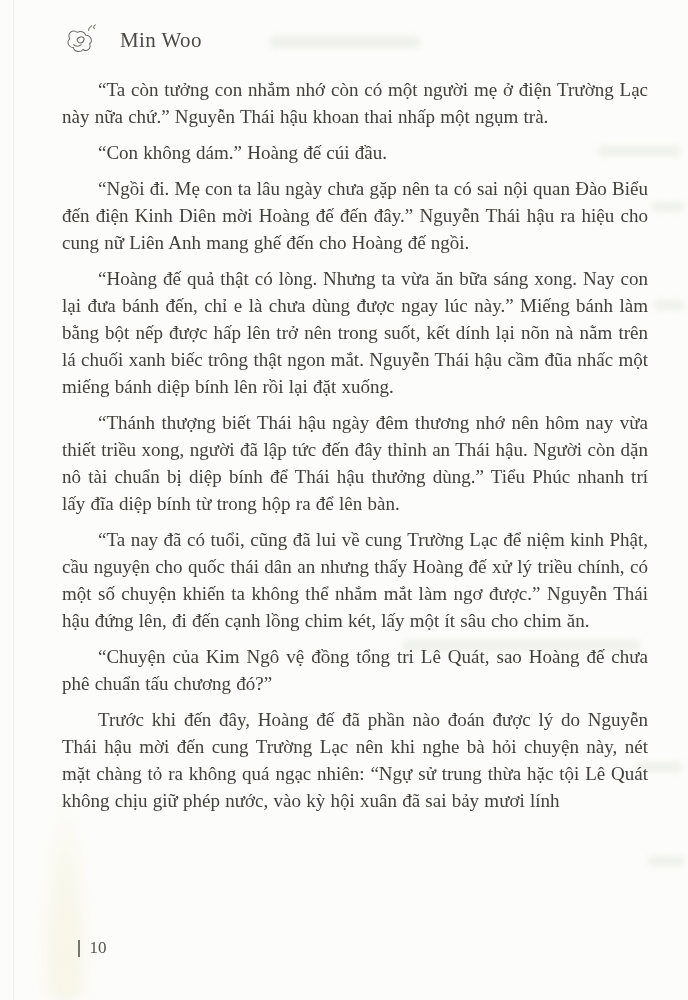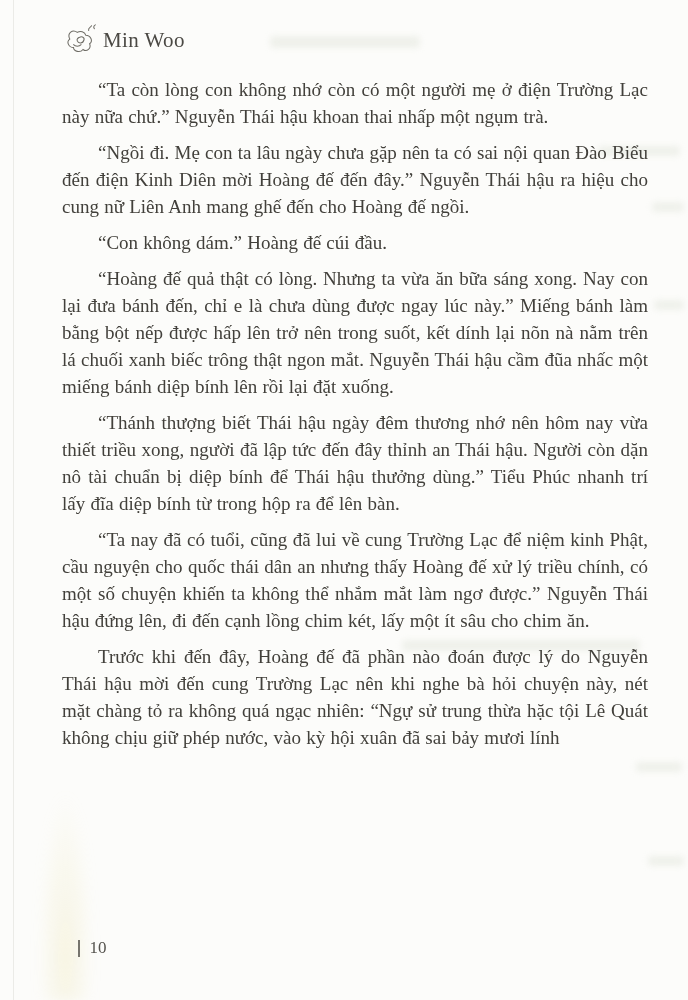--- a/index.html
+++ b/index.html
@@ -23,21 +23,21 @@
     filter: blur(6px);
   }
   .ghost {
     position: absolute; height: 10px; border-radius: 4px;
     background: #dfe3d8; opacity: .45; filter: blur(3px);
   }
 
   
   .header {
     position: absolute; top: 22px; left: 64px;
-    display: flex; align-items: center; gap: 1px;
+    display: flex; align-items: center; gap: 18px;
   }
   .flourish { width: 38px; height: 36px; color: #6f6d66; }
   .author {
     font-size: 21px; color: #4b4944; letter-spacing: .4px;
   }
 
   
   .bodytext {
     position: absolute; top: 76px; left: 62px; right: 40px;
     color: #42403b;
@@ -81,26 +81,27 @@
         <path d="M33 3 c-2 1 -2 3 -1 4"></path>
         <path d="M14 11 c-5 -4 -11 1 -8 7 c-4 3 -1 9 4 9 c0 4 7 6 10 2 c4 3 9 -1 7 -6 c4 -3 1 -9 -4 -9 c-1 -4 -6 -5 -9 -3 z"></path>
         <path d="M15 17 c3 -3 7 -1 6 2 c-1 4 -6 4 -7 1 c-1 -2 1 -4 3 -4"></path>
         <path d="M10 24 c2 2 6 2 8 0"></path>
       </svg>
     </span>
     <span class="author">Min Woo</span>
   </div>
 
   <div class="bodytext">
-    <p>“Ta còn lòng con không nhớ còn có một người mẹ ở điện Trường Lạc này nữa chứ.” Nguyễn Thái hậu khoan thai nhấp một ngụm trà.</p>
+    <p>“Ta còn tưởng con nhắm nhớ còn có một người mẹ ở điện Trường Lạc này nữa chứ.” Nguyễn Thái hậu khoan thai nhấp một ngụm trà.</p>
+    <p>“Con không dám.” Hoàng đế cúi đầu.</p>
     <p>“Ngồi đi. Mẹ con ta lâu ngày chưa gặp nên ta có sai nội quan Đào Biểu đến điện Kinh Diên mời Hoàng đế đến đây.” Nguyễn Thái hậu ra hiệu cho cung nữ Liên Anh mang ghế đến cho Hoàng đế ngồi.</p>
-    <p>“Con không dám.” Hoàng đế cúi đầu.</p>
     <p>“Hoàng đế quả thật có lòng. Nhưng ta vừa ăn bữa sáng xong. Nay con lại đưa bánh đến, chỉ e là chưa dùng được ngay lúc này.” Miếng bánh làm bằng bột nếp được hấp lên trở nên trong suốt, kết dính lại nõn nà nằm trên lá chuối xanh biếc trông thật ngon mắt. Nguyễn Thái hậu cầm đũa nhấc một miếng bánh diệp bính lên rồi lại đặt xuống.</p>
     <p>“Thánh thượng biết Thái hậu ngày đêm thương nhớ nên hôm nay vừa thiết triều xong, người đã lập tức đến đây thỉnh an Thái hậu. Người còn dặn nô tài chuẩn bị diệp bính để Thái hậu thưởng dùng.” Tiểu Phúc nhanh trí lấy đĩa diệp bính từ trong hộp ra để lên bàn.</p>
     <p>“Ta nay đã có tuổi, cũng đã lui về cung Trường Lạc để niệm kinh Phật, cầu nguyện cho quốc thái dân an nhưng thấy Hoàng đế xử lý triều chính, có một số chuyện khiến ta không thể nhắm mắt làm ngơ được.” Nguyễn Thái hậu đứng lên, đi đến cạnh lồng chim két, lấy một ít sâu cho chim ăn.</p>
+    <p>“Chuyện của Kim Ngô vệ đồng tổng tri Lê Quát, sao Hoàng đế chưa phê chuẩn tấu chương đó?”</p>
     <p>Trước khi đến đây, Hoàng đế đã phần nào đoán được lý do Nguyễn Thái hậu mời đến cung Trường Lạc nên khi nghe bà hỏi chuyện này, nét mặt chàng tỏ ra không quá ngạc nhiên: “Ngự sử trung thừa hặc tội Lê Quát không chịu giữ phép nước, vào kỳ hội xuân đã sai bảy mươi lính</p>
   </div>
 
   <div class="footer">
     <span class="bar"></span>
     <span class="num">10</span>
   </div>
 
 </div>
 

